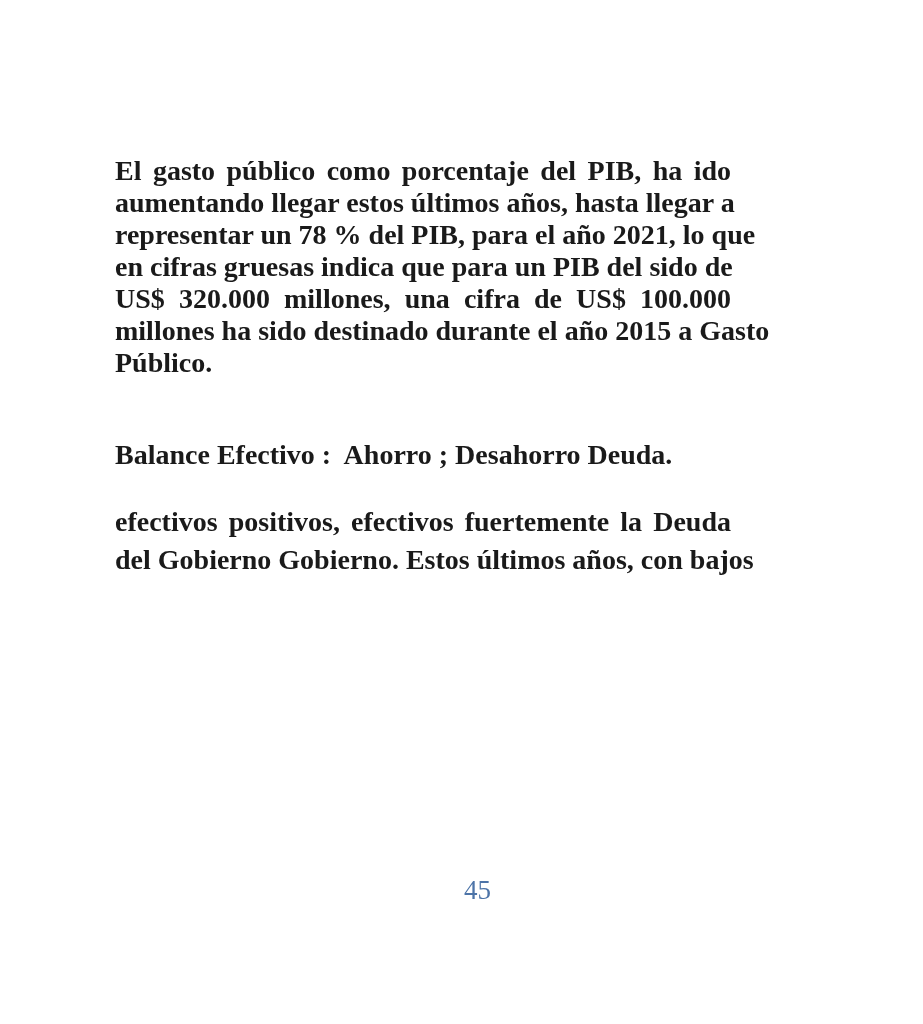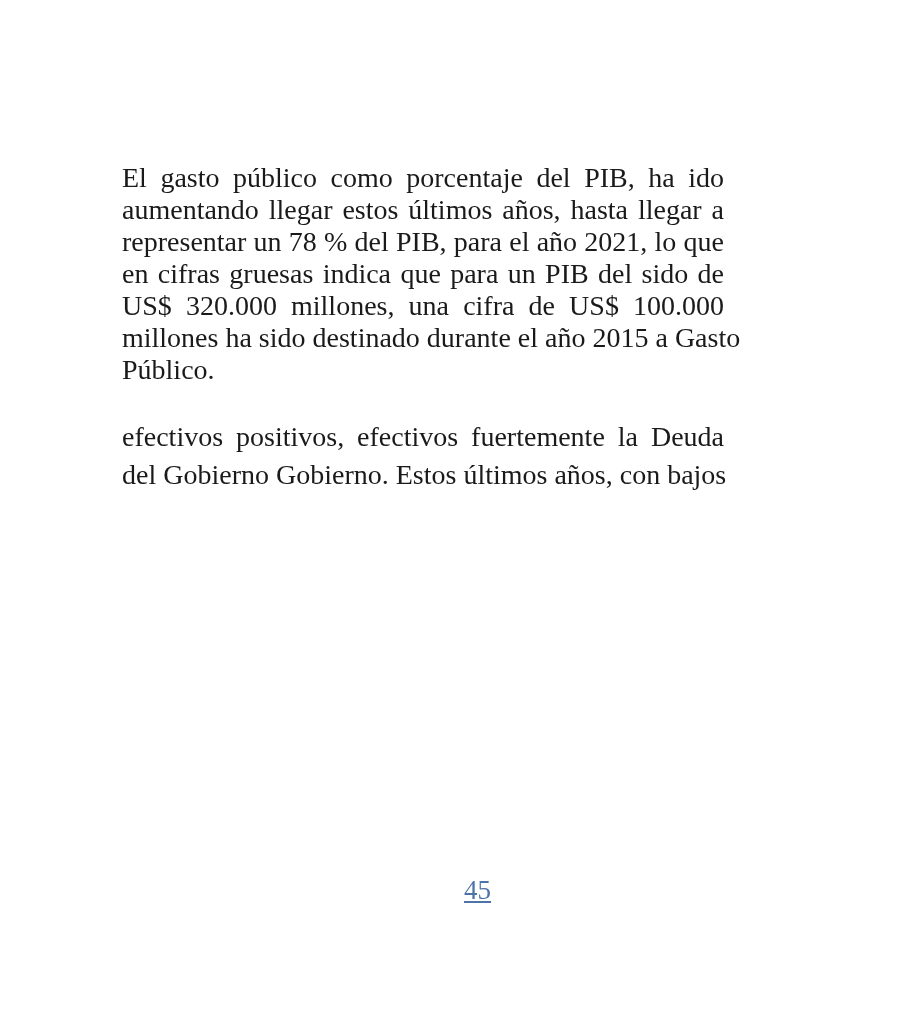--- a/index.html
+++ b/index.html
@@ -16,22 +16,23 @@
     font-family: "Liberation Serif", "DejaVu Serif", serif;
     color: #1a1a1a;
   }
   .textblock {
     position: absolute;
     left: 115px;
     top: 155px;
     width: 616px;
   }
   .para {
-    margin: 7px;
+    margin: 0;
     padding: 0;
+    font-weight: bold;
   }
   .jline {
     text-align: justify;
     text-align-last: justify;
     font-size: 28px;
     white-space: nowrap;
   }
   .jline.last {
     text-align-last: left;
   }
@@ -49,39 +50,39 @@
   .para2 { margin-top: 32px; }
   .pagenum {
     position: absolute;
     top: 874px;
     left: 32px;
     right: 0;
     text-align: center;
     font-size: 27px;
     line-height: 32px;
     color: #4d74a8;
-    text-decoration: underline;
   }
 </style>
 </head>
 <body>
 
 <div class="page">
   <div class="textblock">
 
     <div class="para para1">
       <div class="jline">El gasto público como porcentaje del PIB, ha ido</div>
       <div class="jline">aumentando llegar estos últimos años, hasta llegar a</div>
       <div class="jline">representar un 78 % del PIB, para el año 2021, lo que</div>
       <div class="jline">en cifras gruesas indica que para un PIB del sido de</div>
       <div class="jline">US$ 320.000 millones, una cifra de US$ 100.000</div>
       <div class="jline">millones ha sido destinado durante el año 2015 a Gasto</div>
       <div class="jline last">Público.</div>
     </div>
 
+    <h2 class="heading">Balance Efectivo :  Ahorro ; Desahorro Deuda.</h2>
 
     <div class="para para2">
       <div class="jline">efectivos positivos, efectivos fuertemente la Deuda</div>
       <div class="jline">del Gobierno Gobierno. Estos últimos años, con bajos</div>
     </div>
 
   </div>
 
   <div class="pagenum" style="color: rgb(77, 116, 168);">45</div>
 </div>

